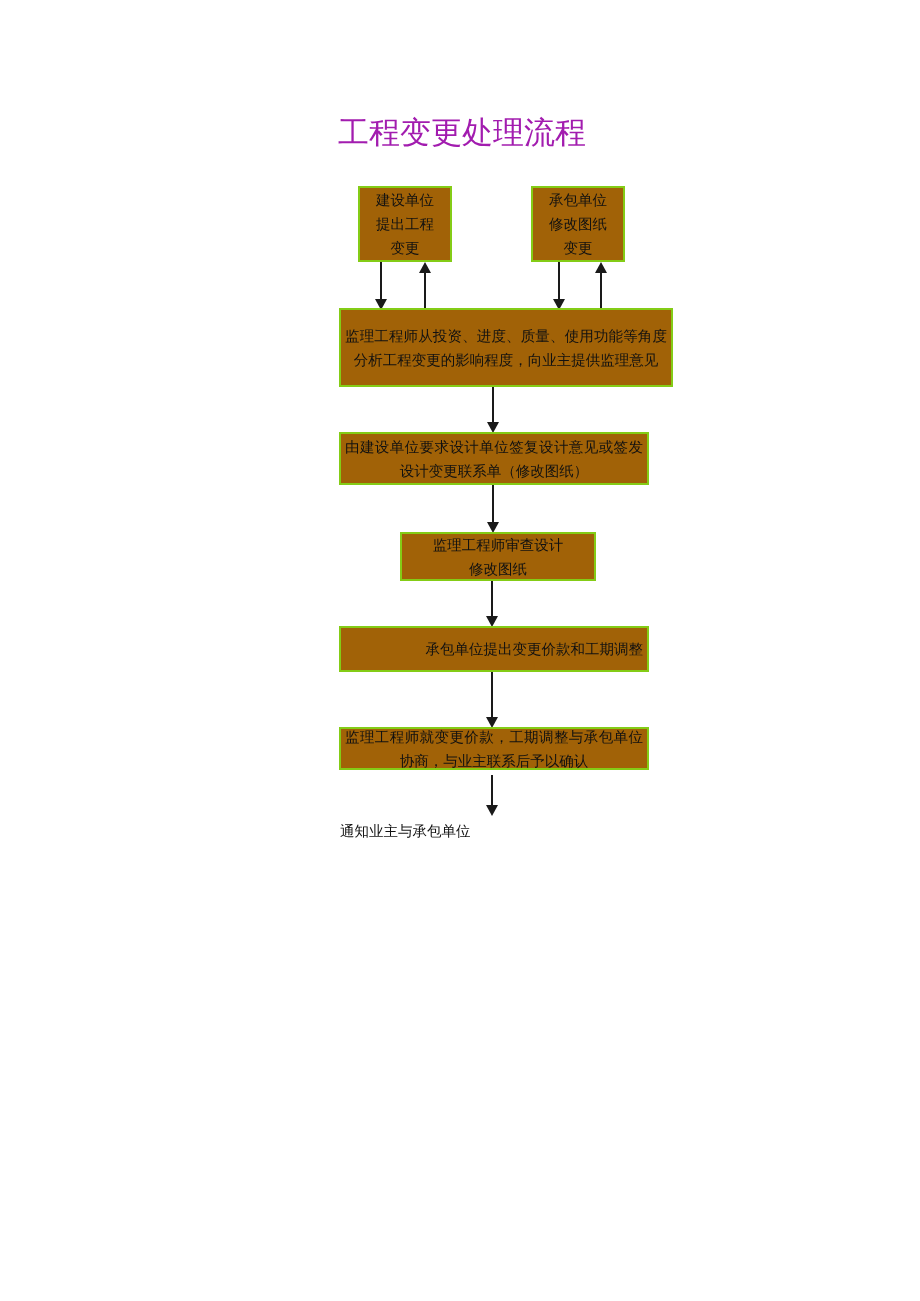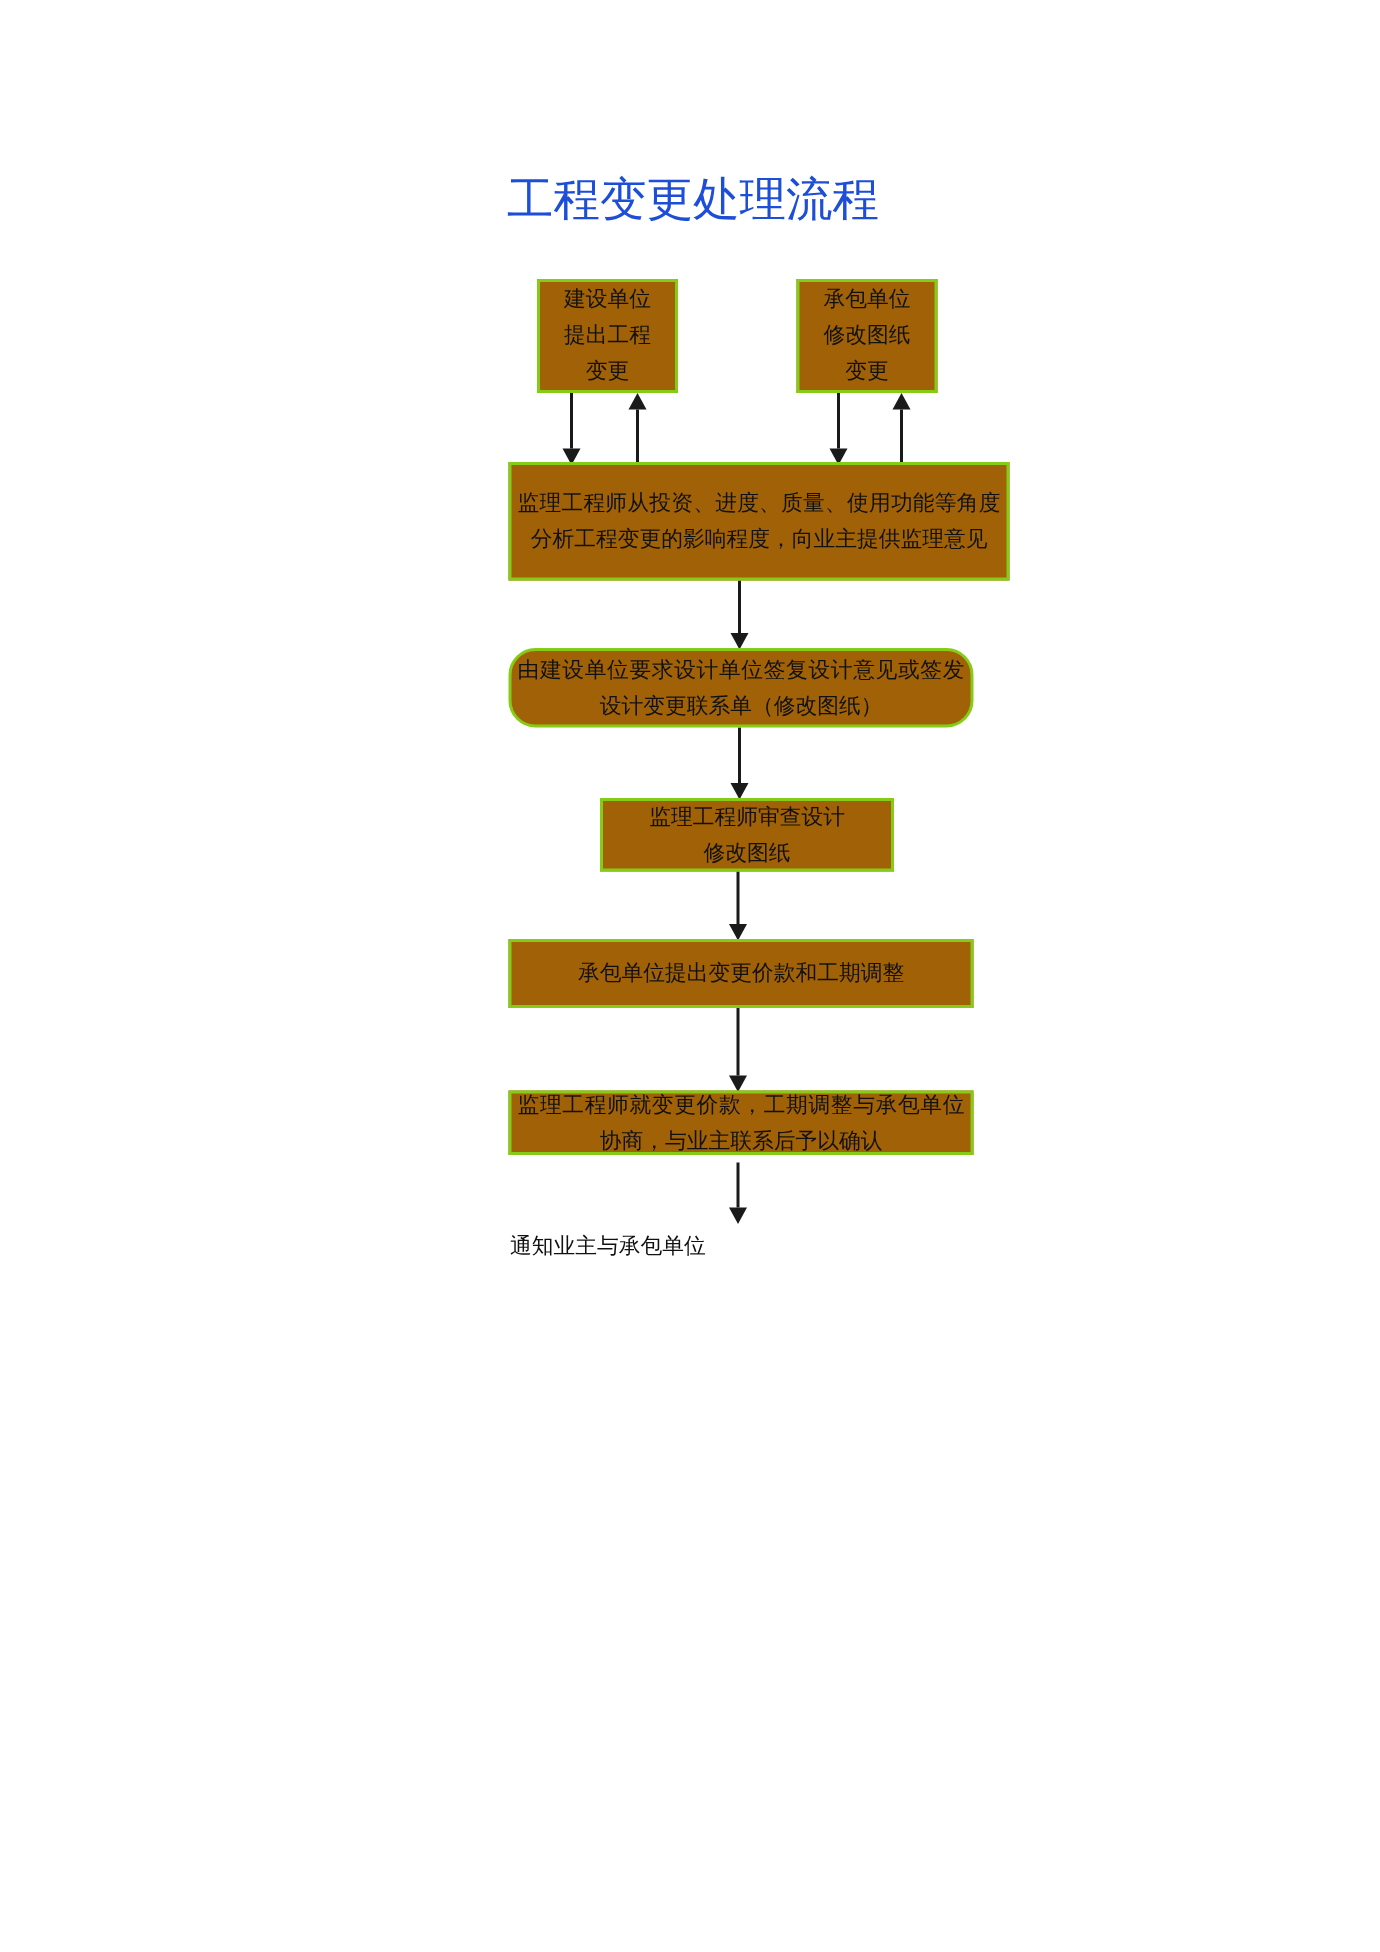--- a/index.html
+++ b/index.html
@@ -27,21 +27,21 @@
   .title {
     position: absolute;
     left: 338px;
     top: 112px;
     width: 420px;
     font-family: "Liberation Sans", "DejaVu Sans", sans-serif;
     font-size: 31px;
     line-height: 42px;
     font-weight: 400;
     letter-spacing: 0px;
-    color: #1d4ed8;
+    color: #a21caf;
     white-space: nowrap;
   }
 
   
   .node {
     position: absolute;
     box-sizing: border-box;
     border: 2px solid #84cc16;
     background: #a16207;
     display: flex;
@@ -56,23 +56,23 @@
   .node .txt {
     display: block;
     width: 100%;
     white-space: pre-line;
   }
 
   
   #node-owner-request  { left: 358px; top: 186px;  width: 94px;  height: 76px; }
   #node-contractor-request { left: 531px; top: 186px; width: 94px; height: 76px; }
   #node-supervisor-analysis { left: 339px; top: 308px; width: 334px; height: 79px; }
-  #node-design-opinion { left: 339px; top: 432px; width: 310px; height: 53px; border-radius: 18px; }
+  #node-design-opinion { left: 339px; top: 432px; width: 310px; height: 53px; }
   #node-review-drawings { left: 400px; top: 532px; width: 196px; height: 49px; }
-  #node-price-duration { left: 339px; top: 626px; width: 310px; height: 46px; }
+  #node-price-duration { left: 339px; top: 626px; width: 310px; height: 46px; text-align: right; }
   #node-confirm { left: 339px; top: 727px; width: 310px; height: 43px; }
 
   #node-supervisor-analysis .txt,
   #node-design-opinion .txt,
   #node-confirm .txt { text-align: justify; text-align-last: center; }
 
   
   .plain-label {
     position: absolute;
     left: 340px;

